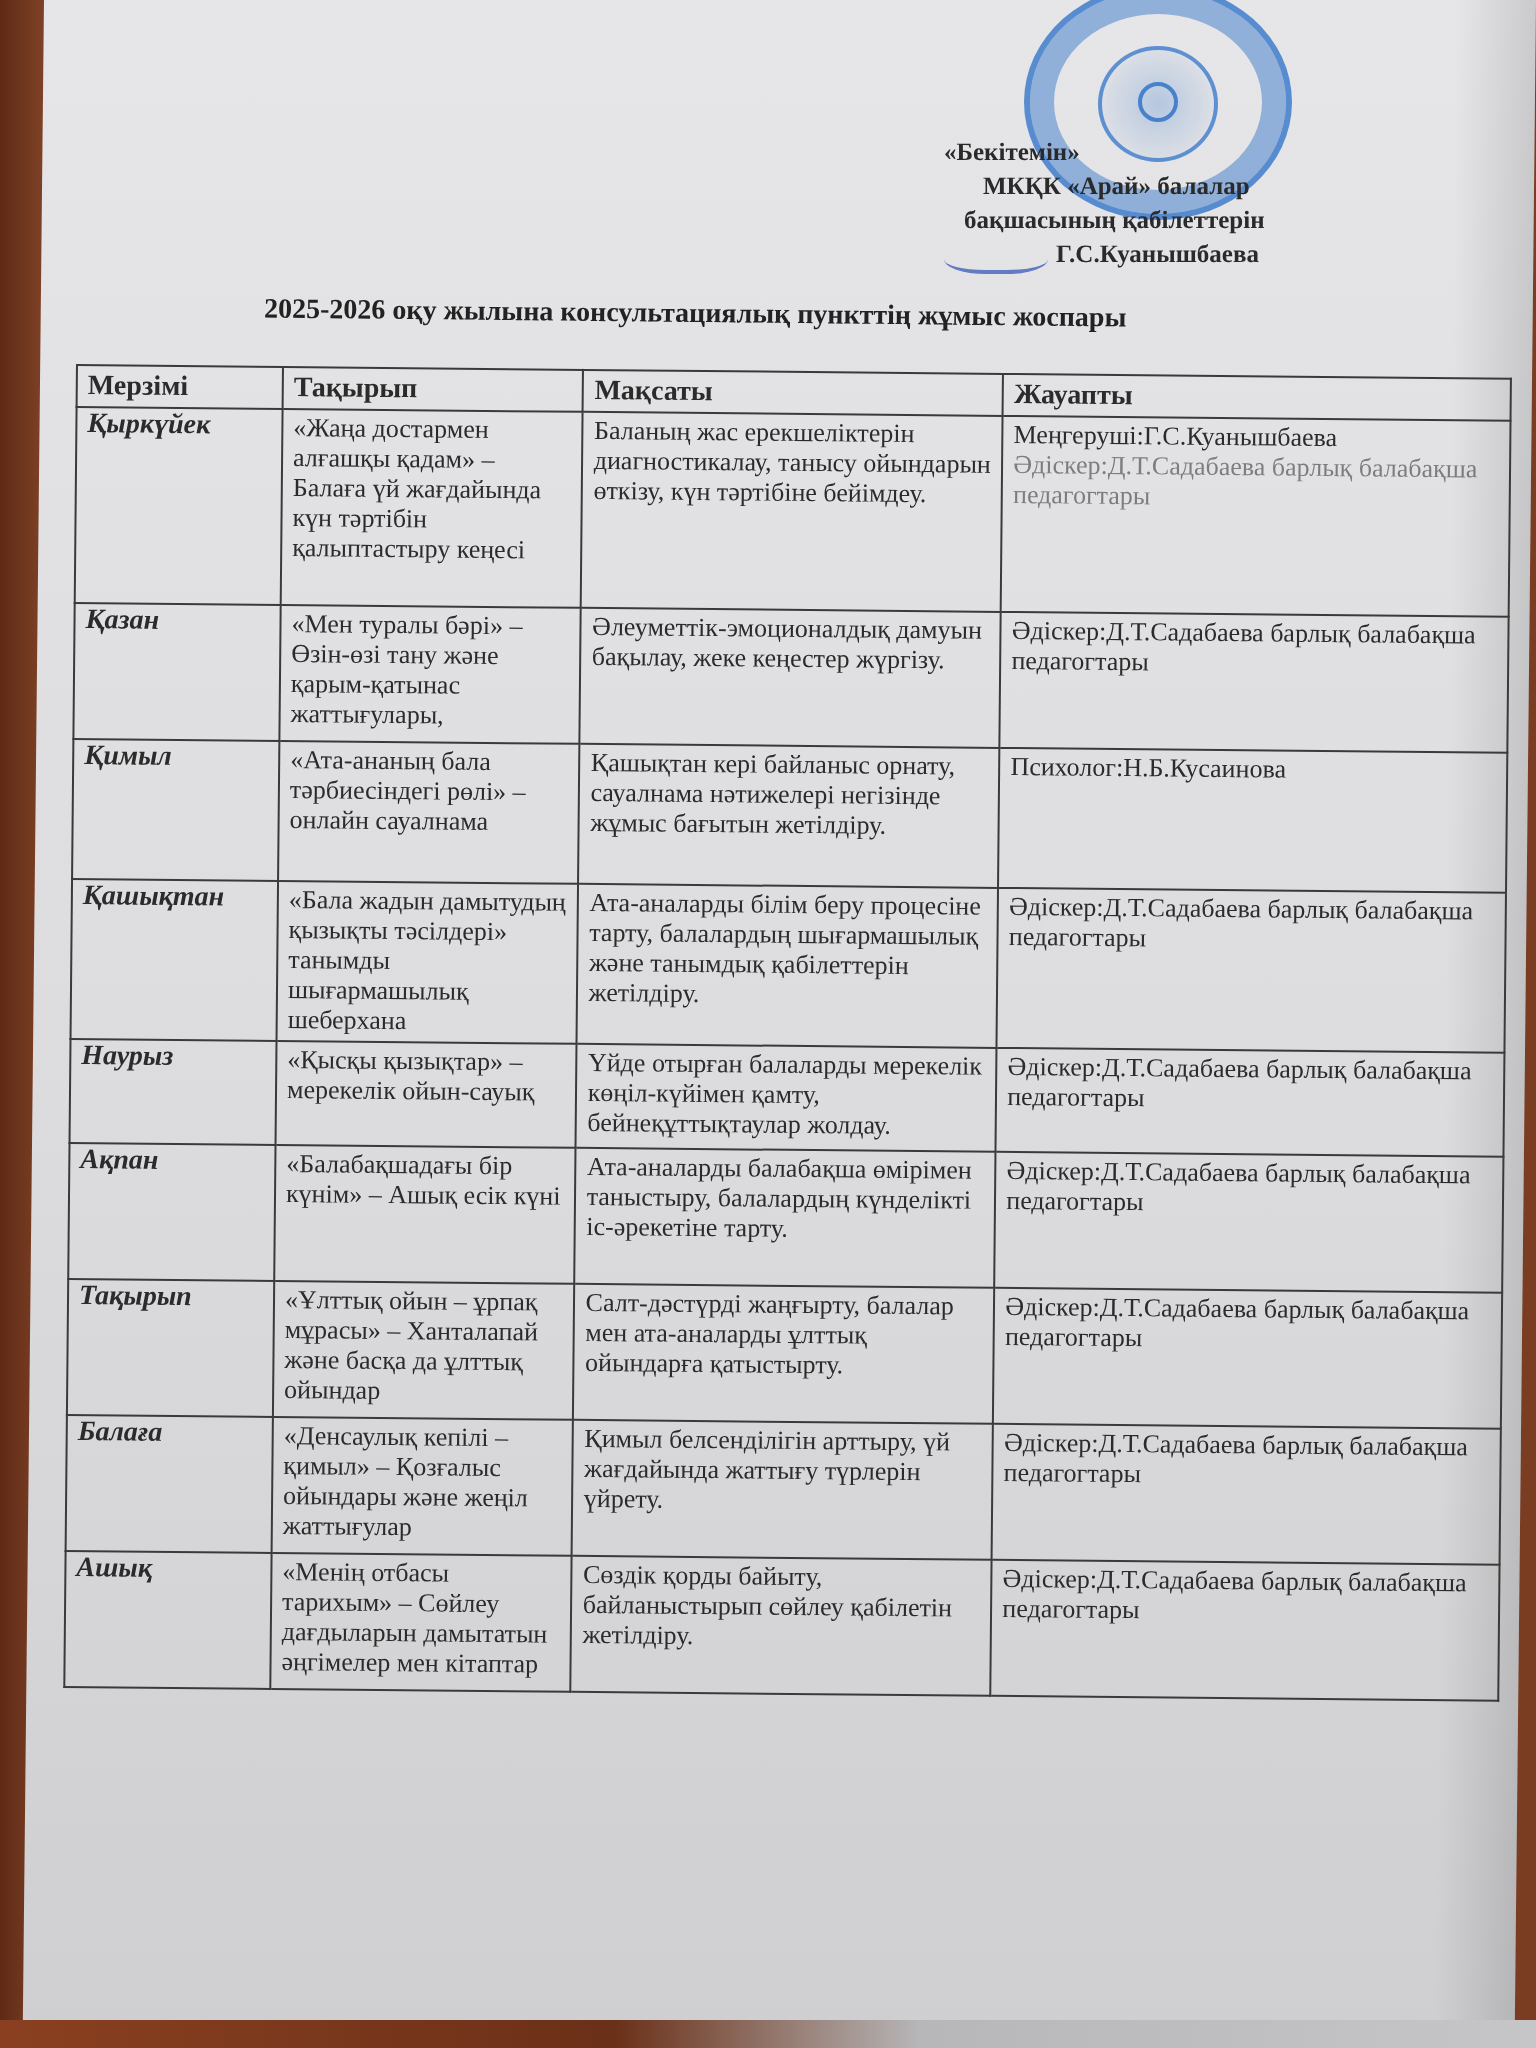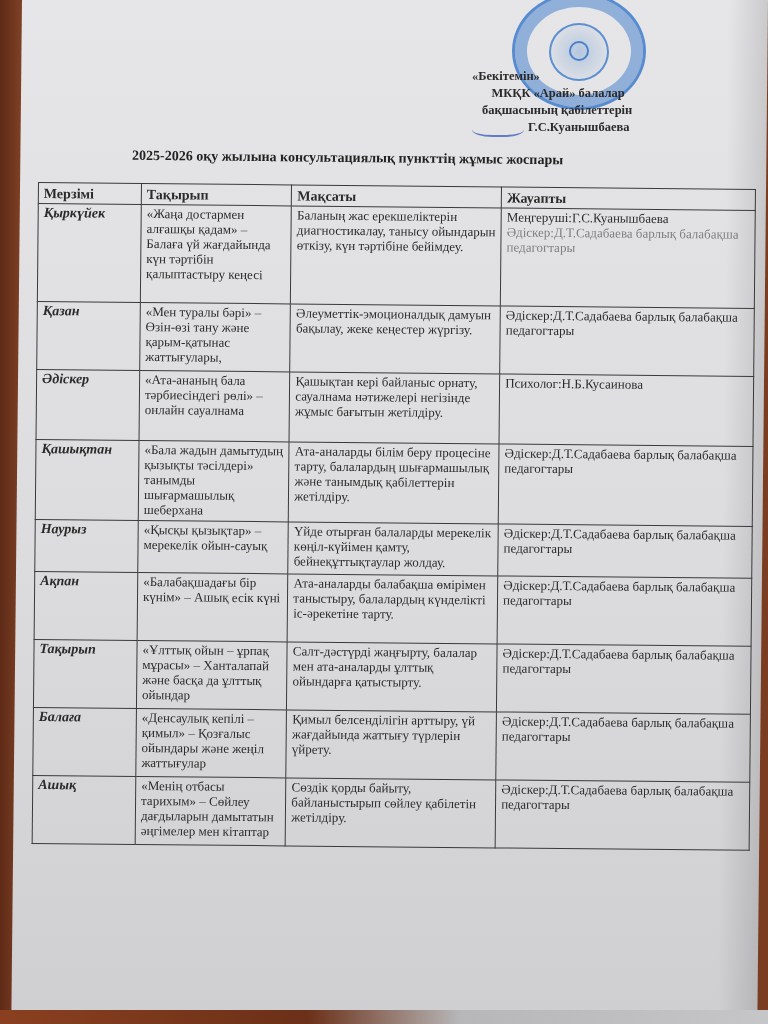--- a/index.html
+++ b/index.html
@@ -131,21 +131,21 @@
     </tr>
     <tr class="r2">
       <td class="month">Қазан</td>
       <td>«Мен туралы бәрі» – Өзін-өзі тану және қарым-қатынас жаттығулары,</td>
       <td>Әлеуметтік-эмоционалдық дамуын бақылау, жеке кеңестер жүргізу.</td>
       <td class="resp">
         <span class="resp-line">Әдіскер:Д.Т.Садабаева барлық балабақша педагогтары</span>
       </td>
     </tr>
     <tr class="r3">
-      <td class="month">Әдіскер</td>
+      <td class="month">Қимыл</td>
       <td>«Ата-ананың бала тәрбиесіндегі рөлі» – онлайн сауалнама</td>
       <td>Қашықтан кері байланыс орнату, сауалнама нәтижелері негізінде жұмыс бағытын жетілдіру.</td>
       <td class="resp">
         <span class="resp-line">Психолог:Н.Б.Кусаинова</span>
       </td>
     </tr>
     <tr class="r4">
       <td class="month">Қашықтан</td>
       <td>«Бала жадын дамытудың қызықты тәсілдері» танымды шығармашылық шеберхана</td>
       <td>Ата-аналарды білім беру процесіне тарту, балалардың шығармашылық және танымдық қабілеттерін жетілдіру.</td>

